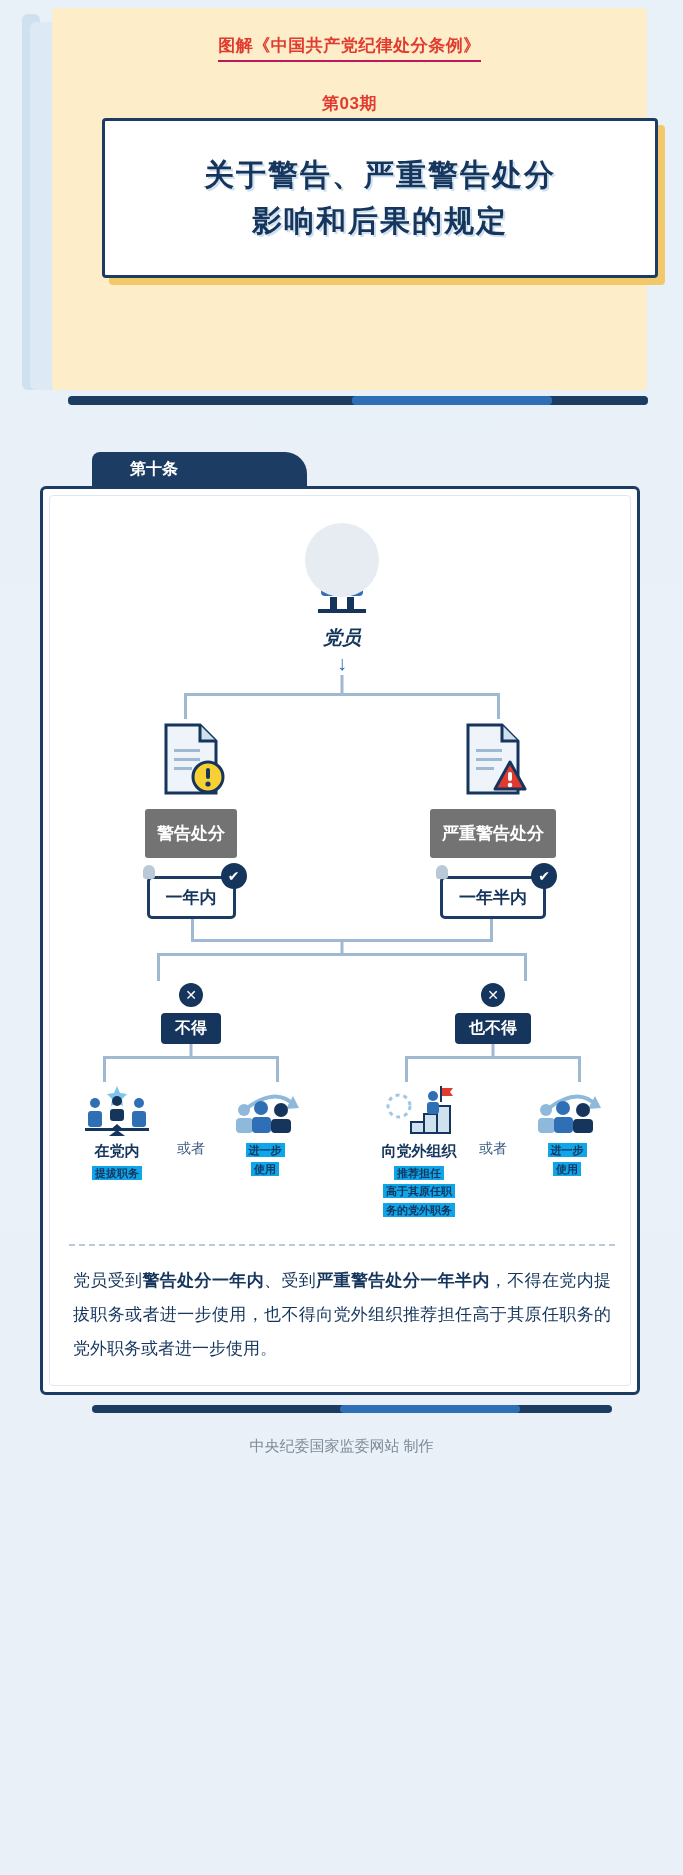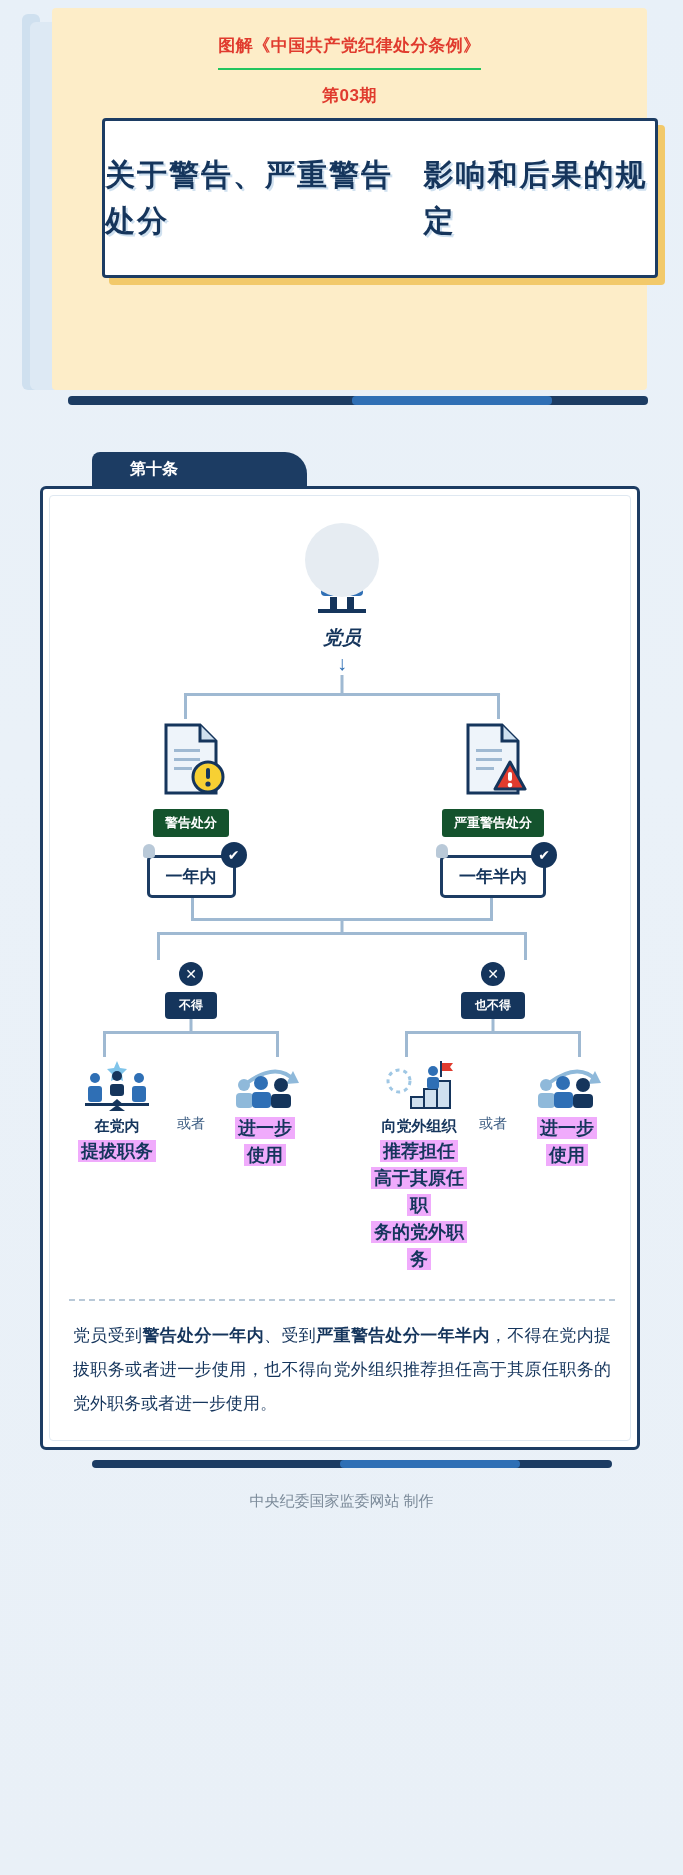--- a/index.html
+++ b/index.html
@@ -51,34 +51,34 @@
   }
   .kicker {
     position: absolute; left: 0; right: 0; top: 26px;
     text-align: center;
     color: #e03b2e;
     font-size: 17px;
     font-weight: bold;
     letter-spacing: .5px;
   }
   .kicker span.u {
-    border-bottom: 2px solid #22c55e;
-    padding-bottom: 11px;
+    border-bottom: 2px solid #be185d;
+    padding-bottom: 3px;
     display: inline-block;
   }
-  .kicker .line2 { margin-top: 14px; }
+  .kicker .line2 { margin-top: 30px; }
 
   .title-box {
     position: absolute; left: 50px; top: 110px;
     width: 556px; height: 160px;
     background: #ffffff;
     border: 3px solid #1c3c63;
     border-radius: 4px;
     box-shadow: 7px 7px 0 #f2c96a;
-    display: flex; flex-direction: row;
+    display: flex; flex-direction: column;
     align-items: center; justify-content: center;
   }
   .title-line {
     color: #15355c;
     font-size: 30px;
     font-weight: bold;
     letter-spacing: 2px;
     line-height: 1.55;
     text-shadow: 2px 2px 0 #cfe0ef;
   }
@@ -167,23 +167,23 @@
     background: #9fb9d2;
   }
 
   .two-col { display:flex; justify-content: space-between; }
   .col { width: 244px; text-align:center; }
 
   .doc-icon { margin: 0 auto 6px auto; }
 
   .tag {
     display:inline-block;
-    background: #14532d; color: #fff;
-    font-size: 13px; font-weight: bold;
-    padding: 5px 12px; border-radius: 3px;
+    background: #737373; color: #fff;
+    font-size: 17px; font-weight: bold;
+    padding: 13px 12px; border-radius: 3px;
     margin-bottom: 8px;
   }
   .period {
     position: relative;
     display:inline-block;
     border: 3px solid #1c3c63;
     border-radius: 5px;
     background:#fff;
     padding: 7px 16px;
     font-size: 17px; font-weight: bold; color: #15355c;
@@ -212,34 +212,34 @@
 
   .x-circle {
     width: 24px; height: 24px; border-radius: 50%;
     background: #15355c; color: #fff;
     font-size: 14px; line-height: 24px; text-align: center;
     margin: 0 auto 6px auto;
   }
   .nag {
     display:inline-block;
     background: #15355c; color:#fff;
-    font-size: 12px; font-weight: bold;
+    font-size: 16px; font-weight: bold;
     padding: 5px 14px; border-radius: 4px;
   }
 
   .fork { position: relative; height: 40px; }
   .fork .v0 { position:absolute; left:50%; top:0; width:3px; height:14px; background:#9fb9d2; transform:translateX(-50%); }
   .fork .hb { position:absolute; left: 34px; right: 34px; top: 12px; height:3px; background:#9fb9d2; }
   .fork .vl { position:absolute; left: 34px; top: 12px; width:3px; height: 26px; background:#9fb9d2; }
   .fork .vr { position:absolute; right: 34px; top: 12px; width:3px; height: 26px; background:#9fb9d2; }
   .leaf { width: 96px; text-align:center; }
   .leaf .icon { height: 52px; margin-bottom: 4px; }
   .hl {
-    background: #f0abfc; color:#15355c;
-    font-size: 18px; font-weight: bold;
+    background: #0ea5e9; color:#15355c;
+    font-size: 11px; font-weight: bold;
     padding: 1px 3px; line-height: 1.5;
     display: inline;
     box-decoration-break: clone;
     -webkit-box-decoration-break: clone;
   }
   .plain {
     color:#15355c; font-size: 15px; font-weight: bold; line-height: 1.5;
   }
   .orconn { width: 52px; text-align:center; font-size: 14px; color:#3a5b80; padding-top: 56px; }
 

